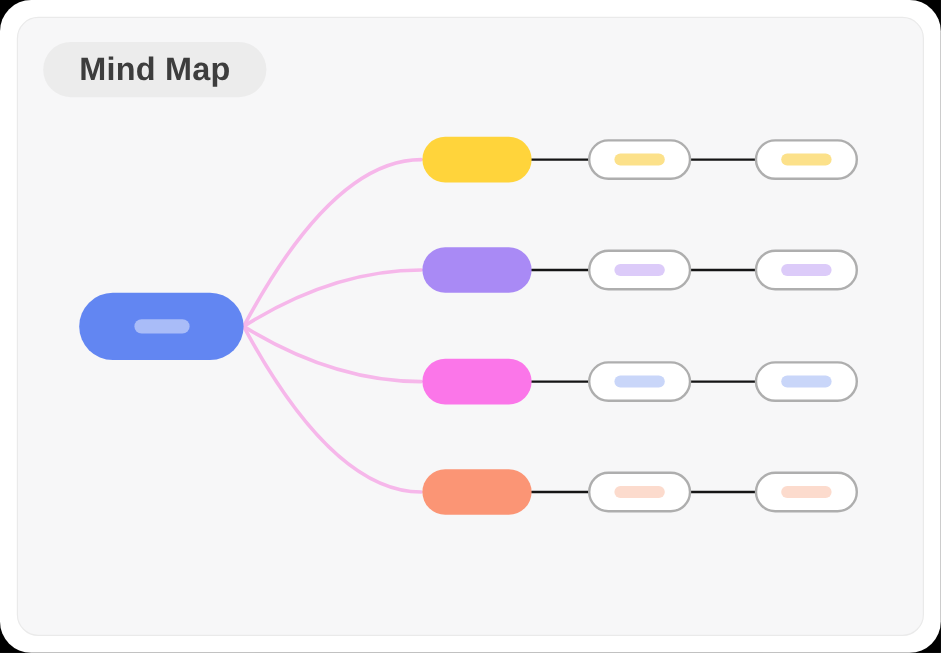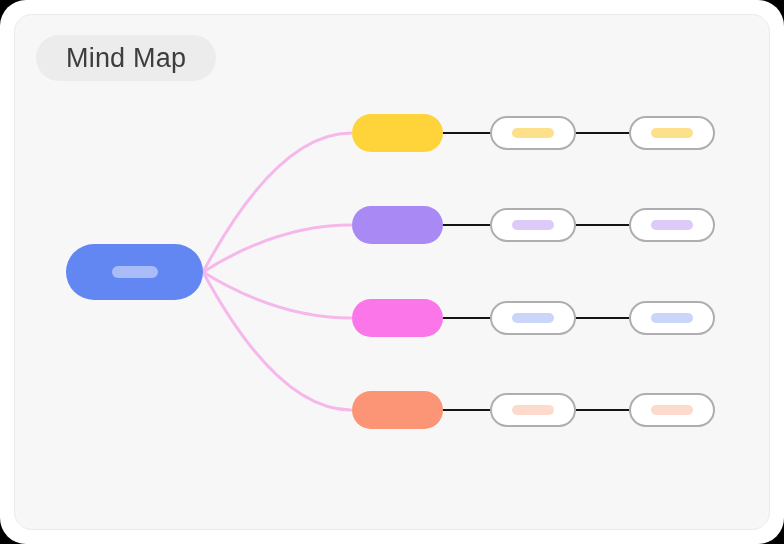--- a/index.html
+++ b/index.html
@@ -31,21 +31,21 @@
     position: absolute;
     left: 36px;
     top: 35px;
     height: 46px;
     padding: 0 30px;
     background: #ececec;
     border-radius: 23px;
     display: flex;
     align-items: center;
     font-size: 27px;
-    font-weight: 400;
+    font-weight: 700;
     color: #3d3d3d;
     letter-spacing: 0.2px;
   }
   #edges {
     position: absolute;
     left: 0;
     top: 0;
     width: 784px;
     height: 544px;
     pointer-events: none;

